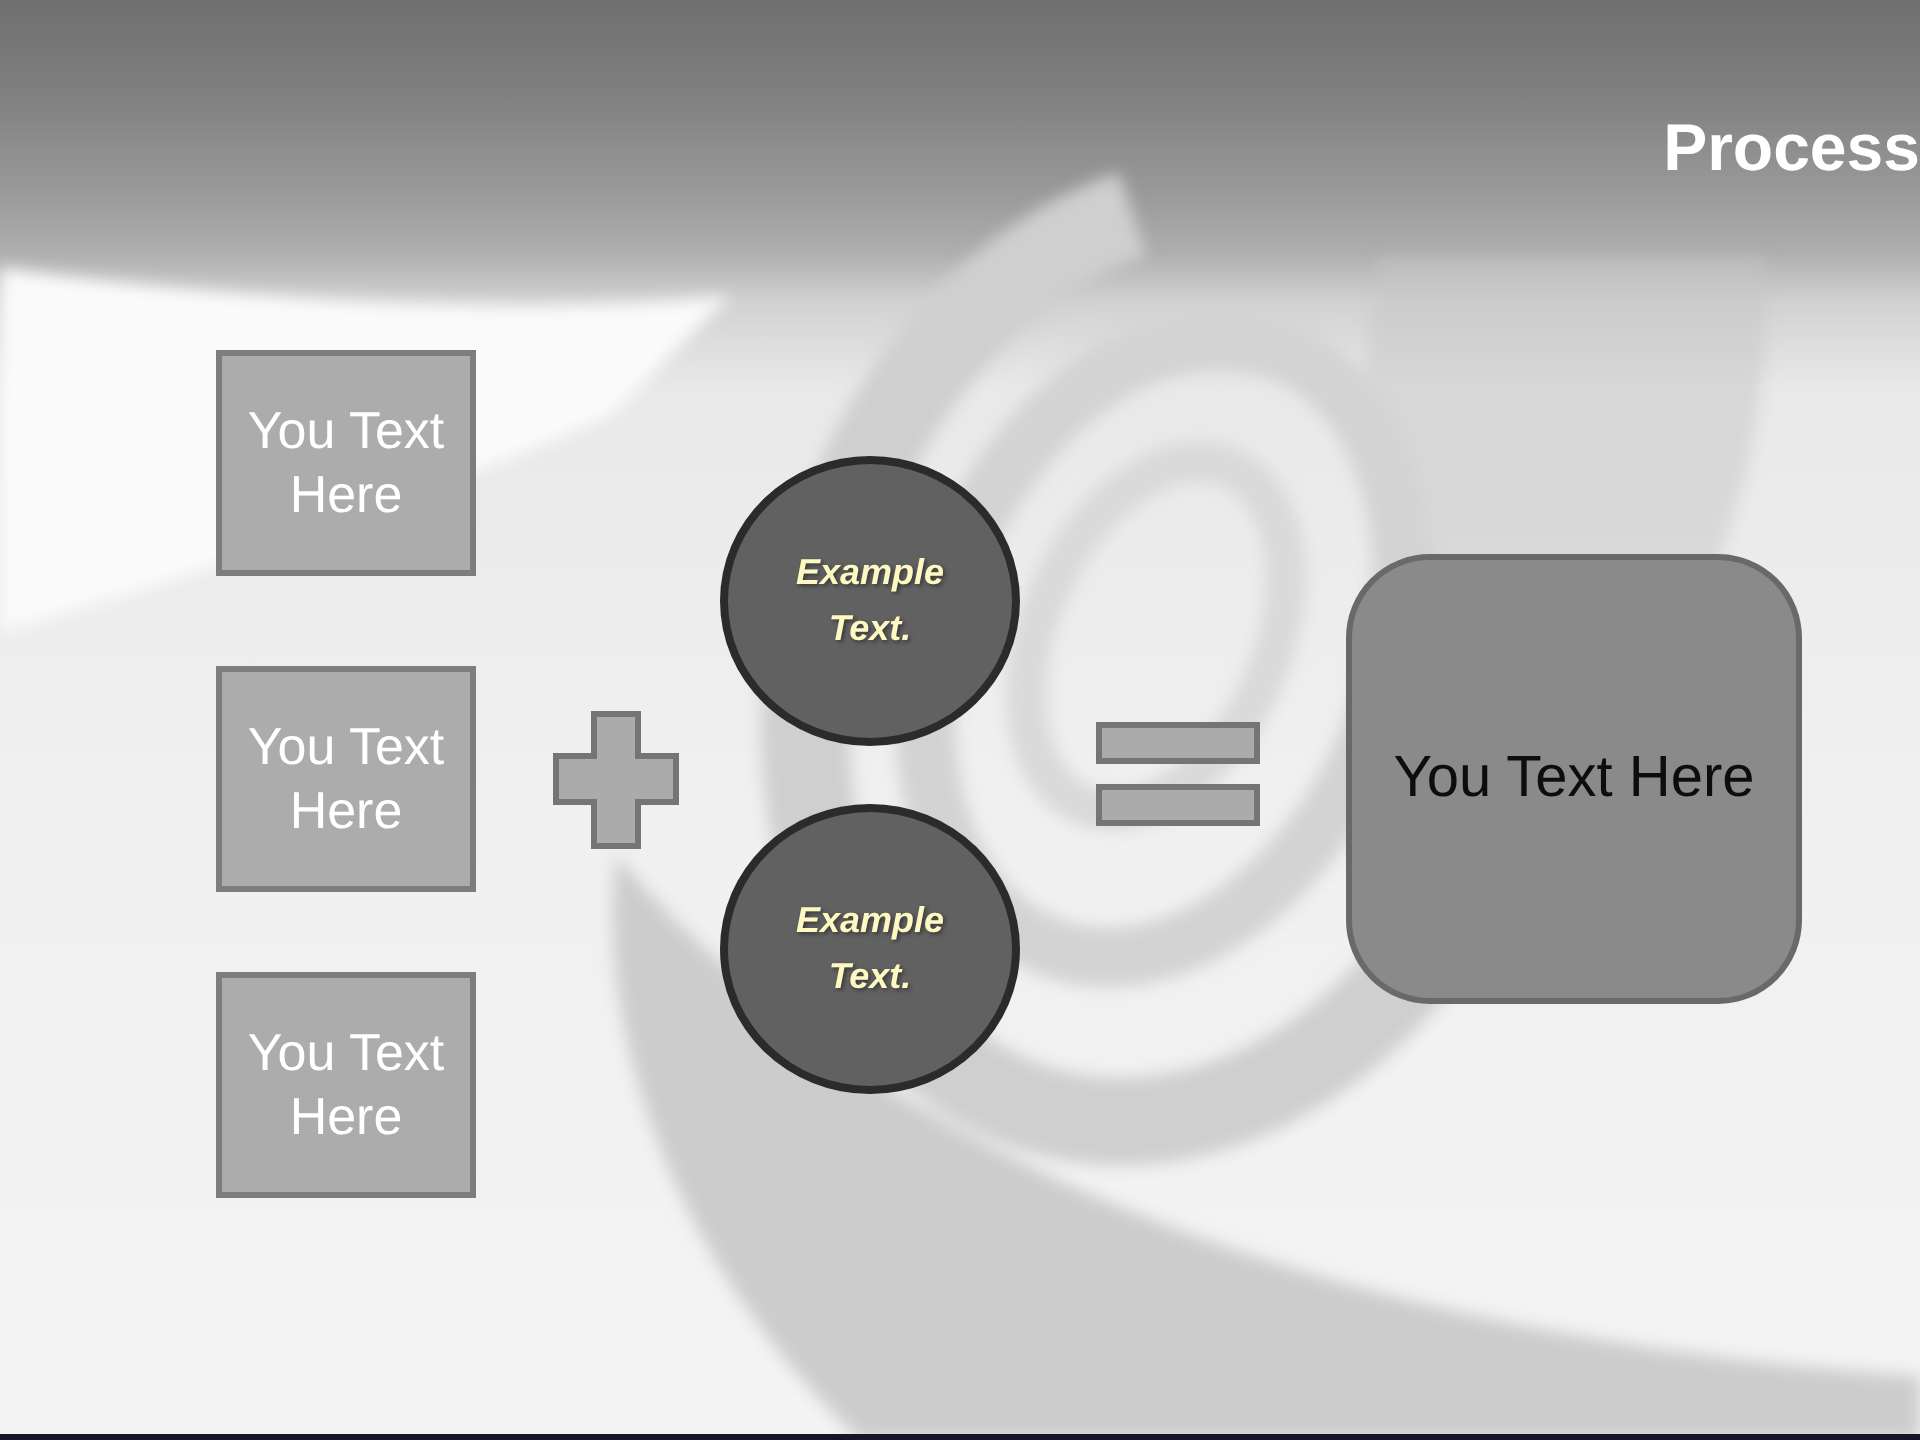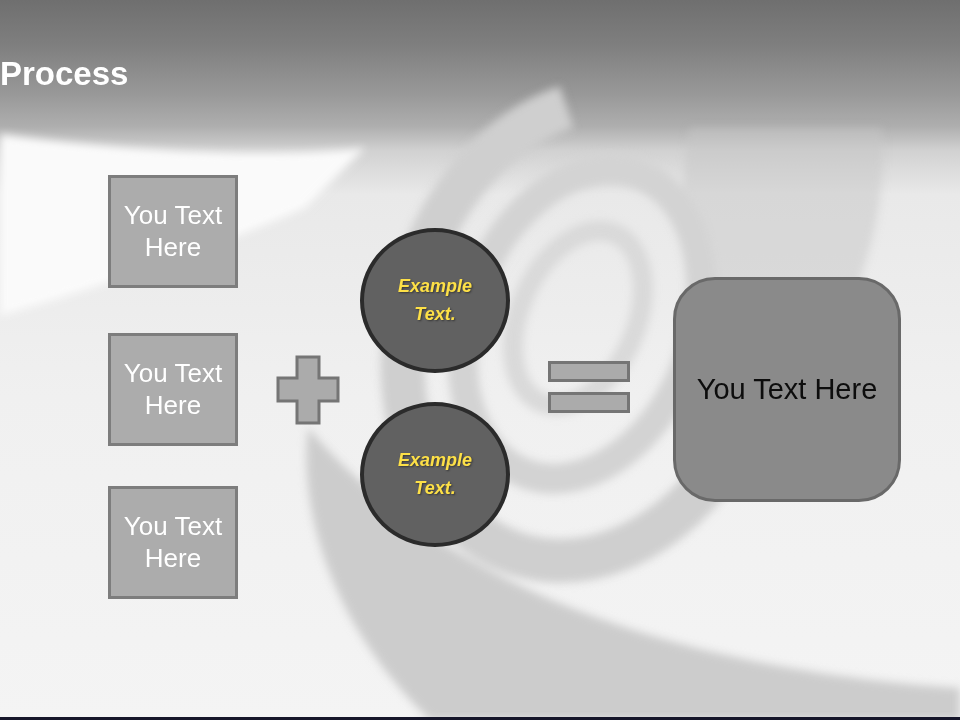--- a/index.html
+++ b/index.html
@@ -33,21 +33,21 @@
     left: 0; bottom: 0;
     width: 100%; height: 3px;
     background: #16162a;
   }
 
   .title {
     position: absolute;
     left: 0; top: 54px;
     width: 100%;
     display: flex;
-    justify-content: space-between;
+    justify-content: flex-end;
     align-items: baseline;
     gap: 9px;
     color: #ffffff;
     font-size: 33px;
     line-height: 40px;
     white-space: nowrap;
   }
   .title .title-bold { font-weight: 700; }
   .title .title-rest { font-weight: 400; }
 
@@ -99,21 +99,21 @@
     width: 150px;
     height: 145px;
     box-sizing: border-box;
     border-radius: 50%;
     background: #616161;
     border: 4px solid #2b2b2b;
     display: flex;
     align-items: center;
     justify-content: center;
     text-align: center;
-    color: #fde047;
+    color: #fef9c3;
     font-size: 18px;
     font-weight: 700;
     font-style: italic;
     line-height: 1.55;
     text-shadow: 1px 1px 2px rgba(0,0,0,0.45);
   }
   .ex-circle .circle-label { width: 84px; }
   .circle1 { top: 228px; }
   .circle2 { top: 402px; }
 

